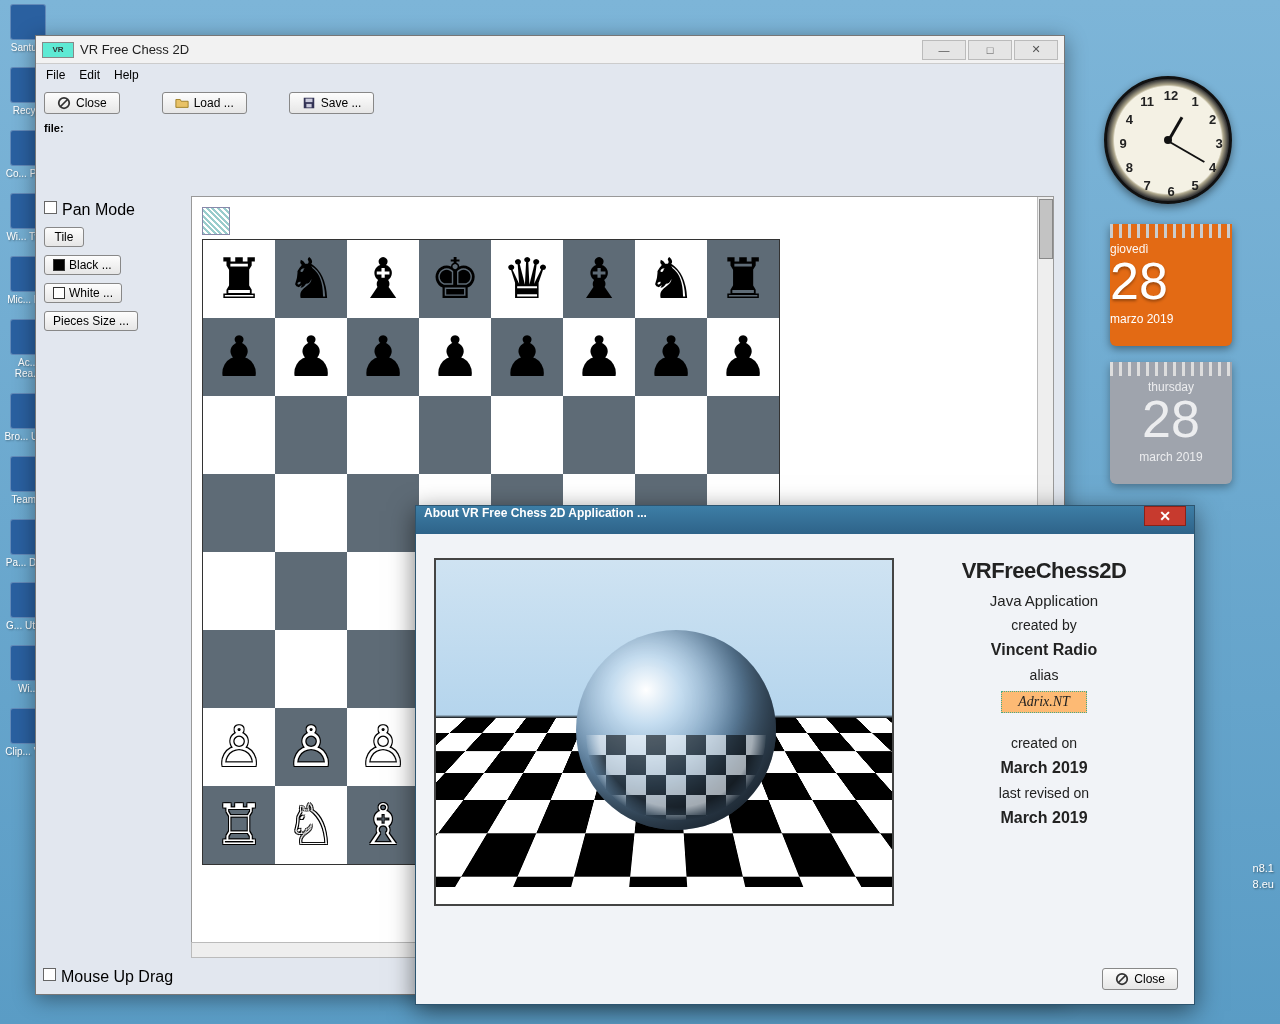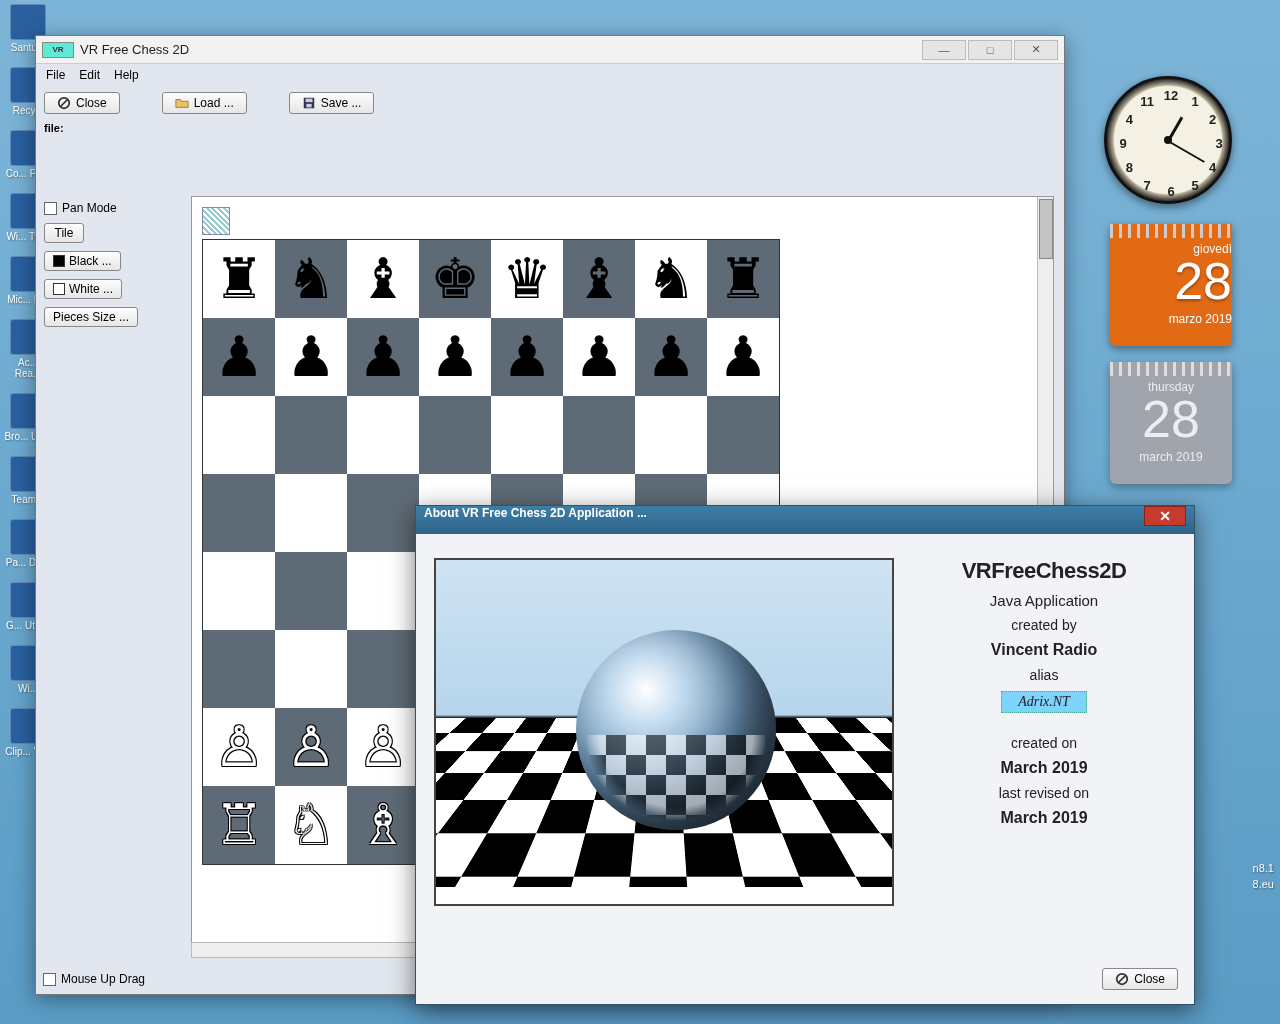--- a/index.html
+++ b/index.html
@@ -35,21 +35,21 @@
 .menubar span { padding: 2px 6px; cursor: default; }
 .toolbar-row { display: flex; gap: 42px; padding: 6px 8px; }
 .btn {
   background: linear-gradient(#fdfdfd,#e6e6e6); border: 1px solid #888; border-radius: 3px;
   padding: 3px 12px; display: inline-flex; align-items: center; gap: 5px; font-size: 12px;
   min-width: 72px; justify-content: center; cursor: default;
 }
 .small-icon { width: 14px; height: 14px; display: inline-block; }
 .file-label { padding: 2px 8px 6px 8px; font-weight: bold; font-size: 11px; }
 .side-controls { position: absolute; left: 8px; top: 165px; width: 130px; display: flex; flex-direction: column; gap: 8px; }
-.chk { display: flex; align-items: flex-end; gap: 5px; font-size: 12px; }
+.chk { display: flex; align-items: flex-start; gap: 5px; font-size: 16px; }
 .chk .box { width: 13px; height: 13px; background: #fff; border: 1px solid #666; }
 .btn-sm { background: linear-gradient(#fdfdfd,#e6e6e6); border: 1px solid #888; border-radius: 3px; padding: 2px 8px; font-size: 12px; display: inline-flex; align-items: center; gap: 4px; justify-content: center; }
 .swatch { width: 12px; height: 12px; display: inline-block; border: 1px solid #333; }
 .board-area { position: absolute; left: 155px; top: 160px; right: 10px; bottom: 45px; background: #fff; border: 1px solid #999; overflow: hidden; }
 .board-inner { position: absolute; left: 10px; top: 10px; }
 .hatch { width: 28px; height: 28px;
   background: repeating-linear-gradient(45deg,#9cc,#9cc 2px,#fff 2px,#fff 4px);
   border: 1px solid #88a; margin-bottom: 4px; }
 .chessboard { display: grid; grid-template-columns: repeat(8,72px); grid-template-rows: repeat(8,78px); border: 1px solid #333; }
 .sq { display: flex; align-items: center; justify-content: center; }
@@ -90,30 +90,30 @@
   box-shadow: inset -28px -28px 50px #0008;
 }
 .sphere::after{ content:""; position:absolute; left:10px; right:10px; top:105px; bottom:10px; border-radius:0 0 100px 100px;
   background: repeating-conic-gradient(#000 0 25%, #fff 0 50%) 0 0/40px 40px; opacity:.55; filter: blur(.5px);
   mask: radial-gradient(ellipse at 50% 0%, #000 60%, transparent 72%);
 }
 .about-info { flex: 1; text-align: center; display: flex; flex-direction: column; gap: 8px; font-size: 14px; color: #222; }
 .about-info .h1 { font-size: 22px; font-weight: 700; font-family: Arial Black, Arial, sans-serif; letter-spacing: -.5px; }
 .about-info .sub { font-size: 15px; }
 .about-info .bold { font-weight: bold; font-size: 16px; }
-.adrix { display: inline-block; padding: 2px 16px; background: #7dd3fc; border: 1px dotted #4a8; font-style: italic; font-family: Georgia, serif; }
+.adrix { display: inline-block; padding: 2px 16px; background: #fdba74; border: 1px dotted #4a8; font-style: italic; font-family: Georgia, serif; }
 .dlg-footer { position: absolute; right: 16px; bottom: 14px; }
 
 
 .clock-gadget { position: absolute; right: 48px; top: 76px; width: 128px; height: 128px; border-radius: 50%;
   background: radial-gradient(#f4f1e4 62%, #b1aa8f 64%, #3a3a3a 70%); border: 3px solid #111; box-shadow: 0 3px 8px #0007; }
 .clock-face { position: absolute; inset: 10px; border-radius: 50%; }
 .clock-num { position: absolute; font-size: 13px; font-weight: bold; color: #222; transform: translate(-50%,-50%); }
 .hand { position: absolute; left: 50%; top: 50%; background: #111; transform-origin: left center; height: 3px; }
-.cal-gadget { position: absolute; right: 48px; top: 224px; width: 122px; height: 122px; background: #e36a14; border-radius: 0 0 6px 6px; box-shadow: 0 3px 8px #0006; color: #fff; text-align: right; }
+.cal-gadget { position: absolute; right: 48px; top: 224px; width: 122px; height: 122px; background: #e36a14; border-radius: 0 0 6px 6px; box-shadow: 0 3px 8px #0006; color: #fff; text-align: left; }
 .cal-gadget .spiral { height: 14px; background: repeating-linear-gradient(90deg,#ccc 0 3px, transparent 3px 9px); }
 .cal-gadget .dw { font-size: 12px; margin-top: 4px; opacity: .95; }
 .cal-gadget .dn { font-size: 52px; font-weight: 300; line-height: 50px; text-shadow: 0 2px 3px #0005; }
 .cal-gadget .my { font-size: 12px; margin-top: 6px; }
 .cal2 { position: absolute; right: 48px; top: 362px; width: 122px; height: 122px; background: #9fa4ad; border-radius: 0 0 6px 6px; color: #ecedef; text-align: center; box-shadow: 0 3px 8px #0005; }
 .cal2 .spiral { height: 14px; background: repeating-linear-gradient(90deg,#ddd 0 3px, transparent 3px 9px); }
 </style>
 </head>
 <body>
 

